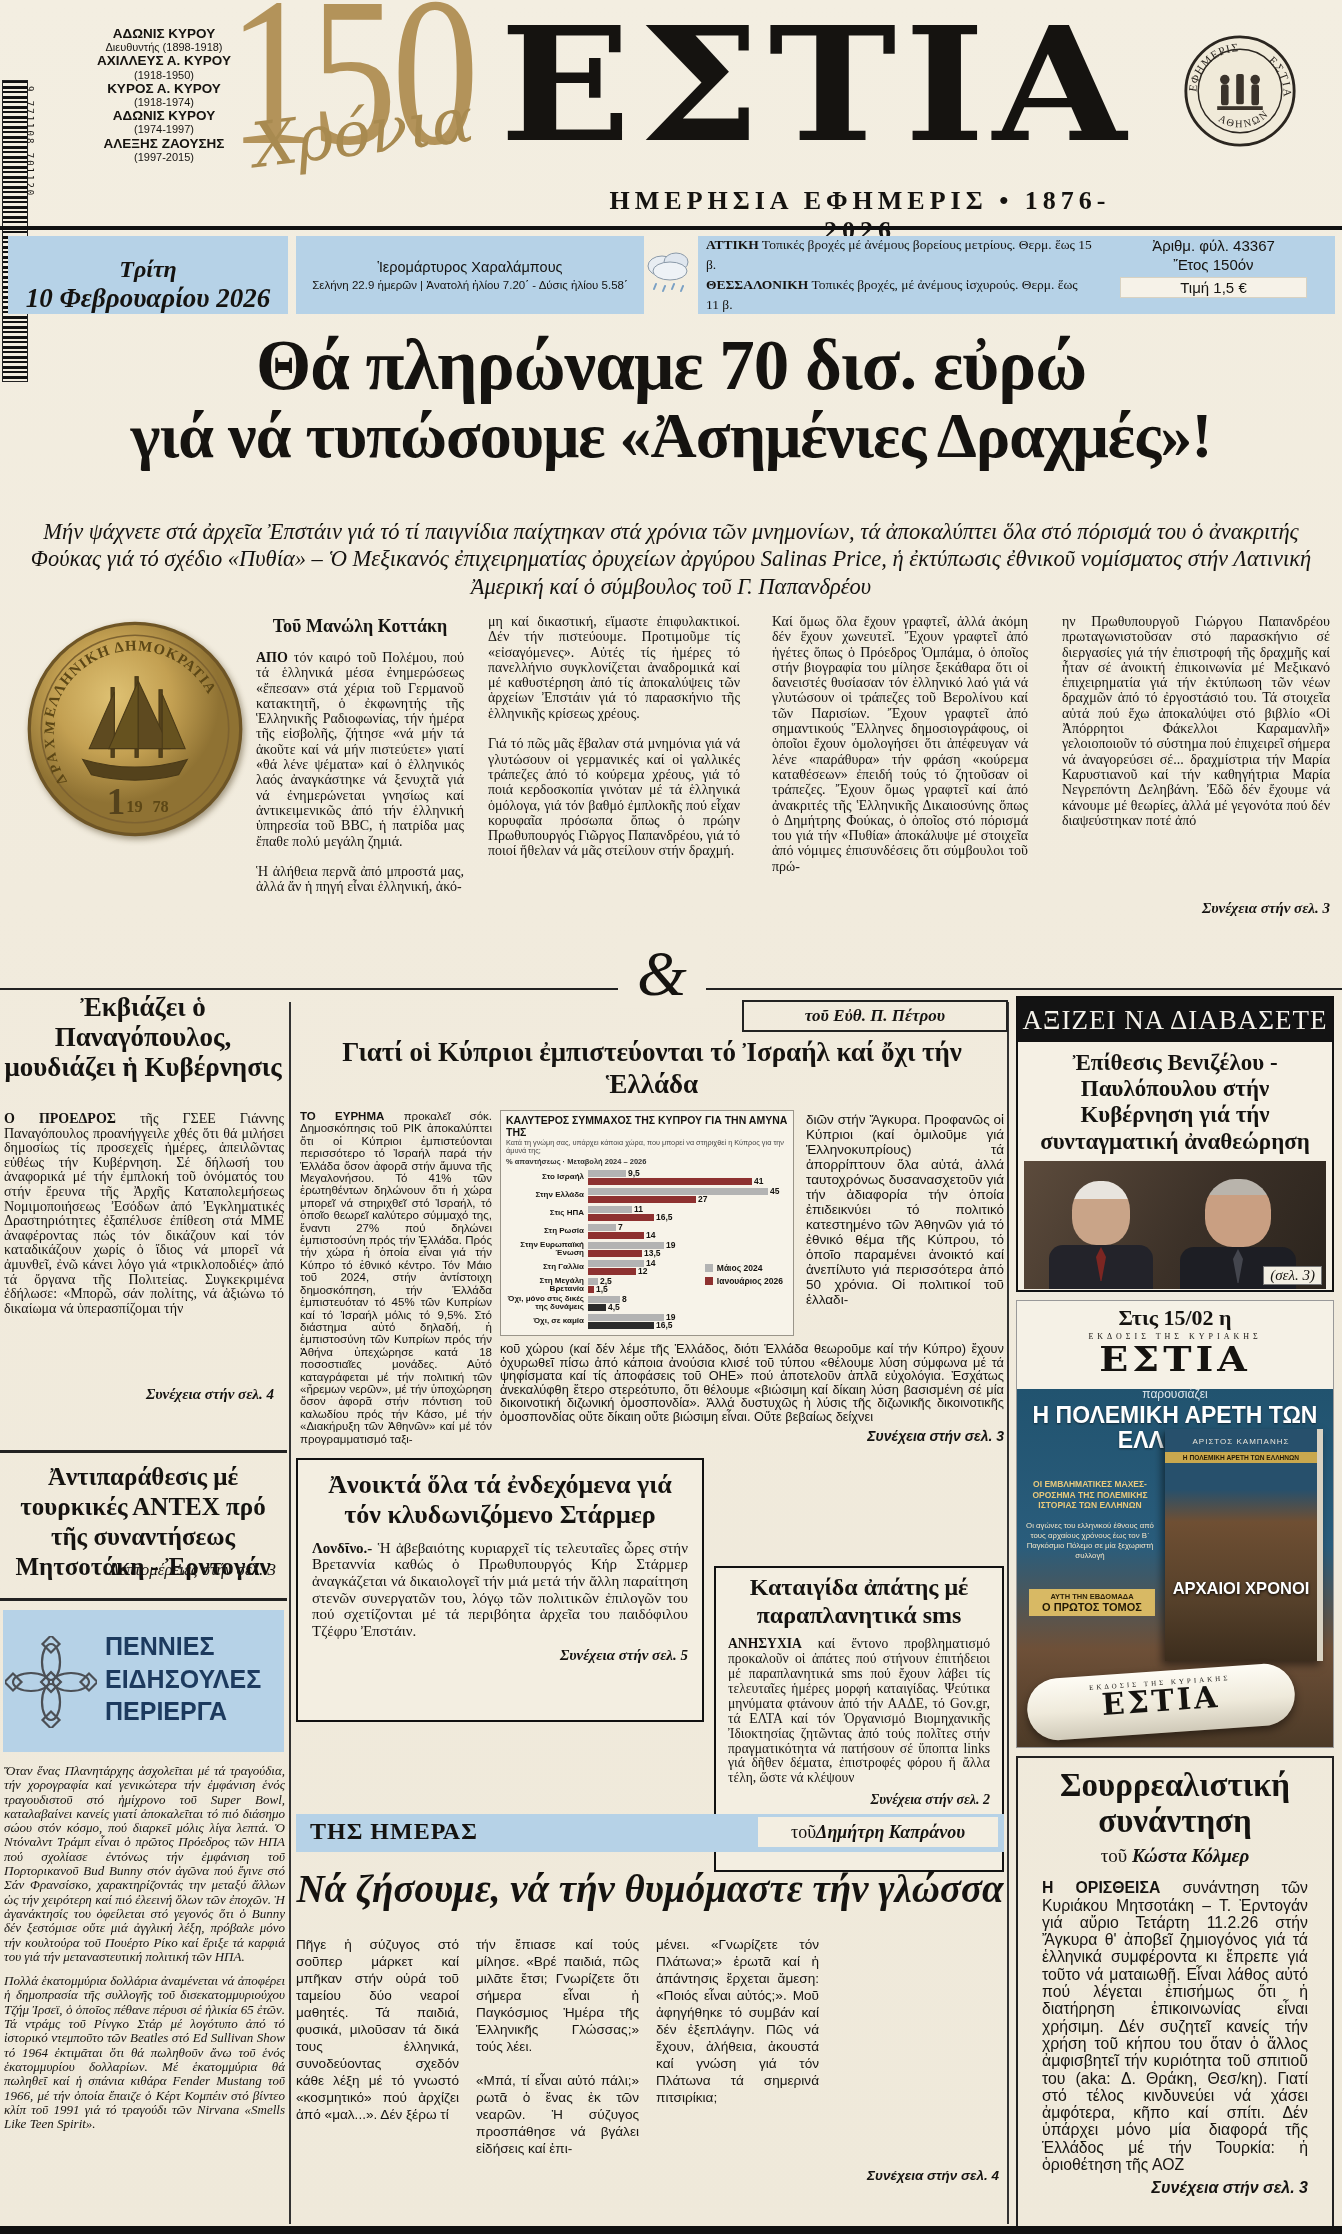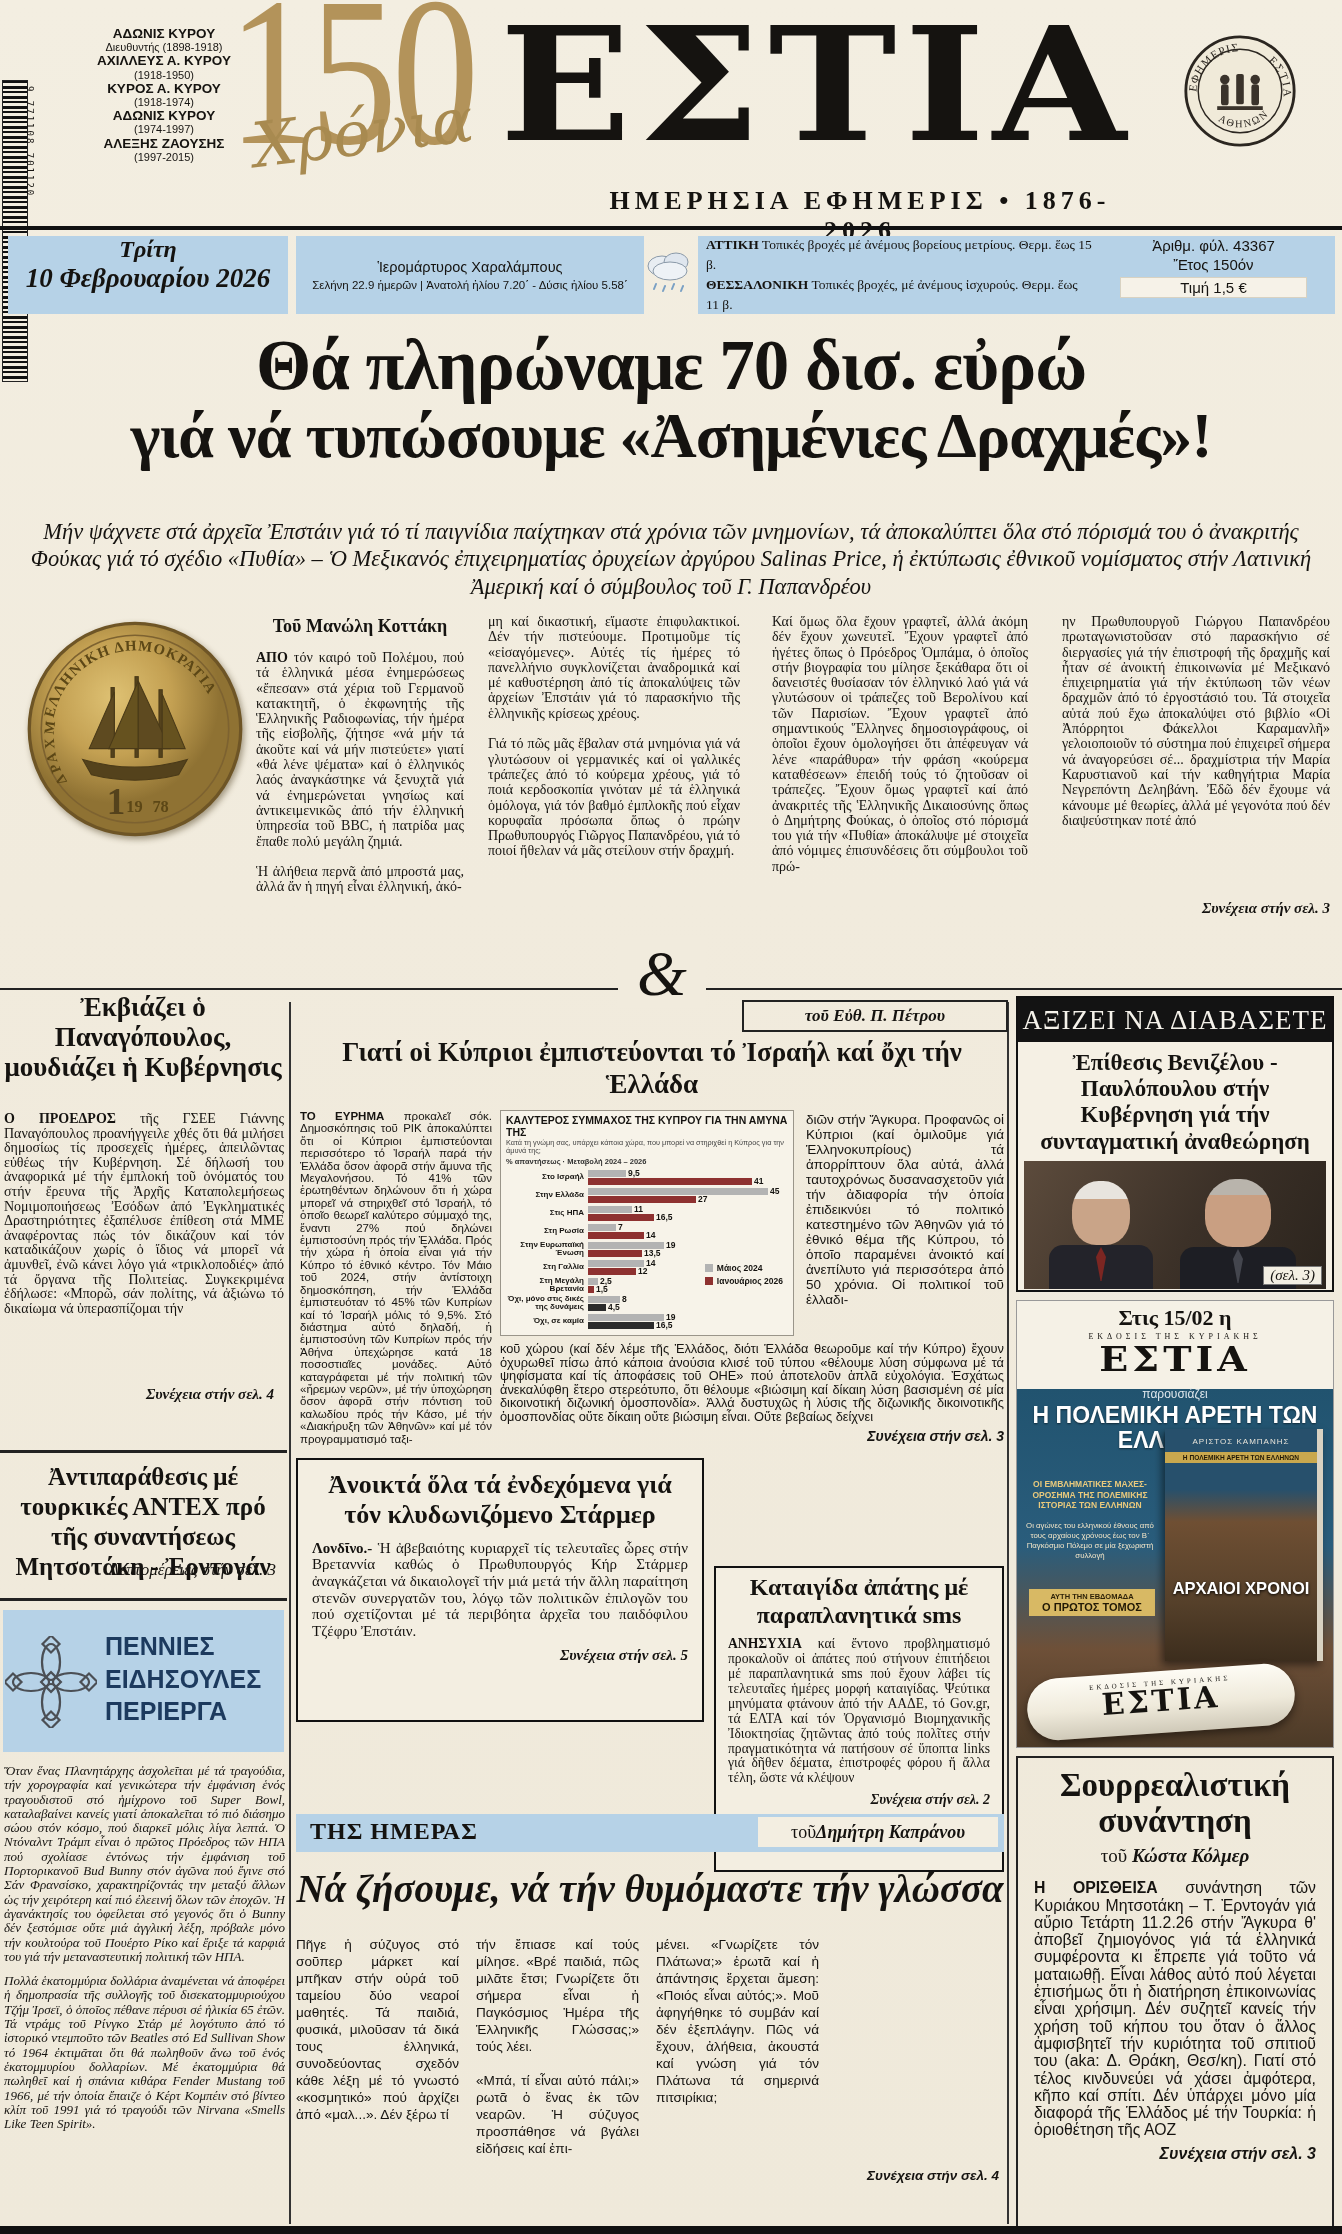--- a/index.html
+++ b/index.html
@@ -22,21 +22,21 @@
   .dir-dates{font-size:11px;}
   .anniv-num{left:228px;top:-34px;font-size:212px;line-height:1;color:#b3935a;font-weight:400;transform:scaleX(.82);transform-origin:left top;letter-spacing:-6px;}
   .anniv-word{left:252px;top:96px;font-size:62px;font-style:italic;color:#a88a50;transform:rotate(-7deg);font-family:"DejaVu Serif",serif;}
   .brand{left:452px;top:6px;width:730px;margin:0;font-size:172px;line-height:1;font-weight:900;letter-spacing:8px;transform:scaleY(.92);transform-origin:top;text-align:center;font-family:"DejaVu Serif","Liberation Serif",serif;}
   .brand-sub{left:600px;top:186px;width:520px;text-align:center;font-size:26px;font-weight:600;letter-spacing:5px;}
   .seal{left:1183px;top:34px;}
   .rule-top{left:0;top:226px;width:1342px;height:4px;background:#111;}
 
   
   .ib{top:236px;height:78px;background:#b6d2e7;}
-  .ib-date{left:8px;width:280px;display:flex;flex-direction:column;justify-content:flex-start;text-align:center;}
+  .ib-date{left:8px;width:280px;display:flex;flex-direction:column;justify-content:flex-end;text-align:center;}
   .ib-date .l1{font-size:24px;font-weight:bold;font-style:italic;}
   .ib-date .l2{font-size:27px;font-weight:bold;font-style:italic;}
   .ib-saint{left:296px;width:348px;display:flex;flex-direction:column;justify-content:center;text-align:center;font-family:"Liberation Sans","DejaVu Sans",sans-serif;}
   .ib-saint .s1{font-size:14.5px;}
   .ib-saint .s2{font-size:11.5px;margin-top:4px;}
   .cloud{left:640px;top:244px;}
   .ib-weather{left:698px;width:386px;display:flex;flex-direction:column;justify-content:center;padding-left:8px;font-size:13.5px;line-height:1.5;}
   .ib-weather b{font-size:13.5px;}
   .ib-issue{left:1092px;width:243px;display:flex;flex-direction:column;justify-content:center;text-align:center;font-family:"Liberation Sans","DejaVu Sans",sans-serif;font-size:15px;line-height:1.3;}
   .price-chip{background:#f6f2e8;margin:2px 28px 16px;border:1px solid #d8d2c2;}
@@ -121,21 +121,21 @@
   .pr-b1{font-size:7.5px;font-weight:bold;color:#2e2208;}
   .pr-b2{font-size:11px;font-weight:bold;color:#201804;}
   .book{position:absolute;left:148px;top:128px;width:152px;height:232px;background:linear-gradient(180deg,#27506c 0,#27506c 26%,#6f4f33 40%,#55402a 75%,#3c2d1d 100%);border-right:6px solid #d9d2c2;box-shadow:-3px 4px 8px rgba(0,0,0,.5);}
   .bk-author{text-align:center;color:#e8e4da;font-size:8px;letter-spacing:1px;margin-top:8px;font-family:"Liberation Sans","DejaVu Sans",sans-serif;}
   .bk-banner{margin-top:6px;background:#c9a84e;color:#241a06;font-size:6.6px;font-weight:bold;text-align:center;padding:2px 0;font-family:"Liberation Sans","DejaVu Sans",sans-serif;}
   .bk-title{position:absolute;left:0;width:100%;top:150px;text-align:center;color:#fff;font-weight:bold;font-size:16.5px;font-family:"Liberation Sans","DejaVu Sans",sans-serif;text-shadow:0 1px 3px #000;}
   .roll{position:absolute;left:10px;top:370px;width:268px;height:62px;background:linear-gradient(180deg,#fefcf5 0,#efeadb 55%,#cfc9b8 100%);border-radius:31px;transform:rotate(-4deg);box-shadow:0 4px 8px rgba(0,0,0,.45);text-align:center;overflow:hidden;}
   .roll-ed{font-size:7px;letter-spacing:3px;margin-top:8px;}
   .roll-brand{font-size:30px;font-weight:900;letter-spacing:3px;line-height:.9;font-family:"DejaVu Serif",serif;}
 
-  .kolmer{left:1016px;top:1756px;width:318px;height:472px;border:2px solid #222;box-sizing:border-box;padding:10px 16px 0;}
+  .kolmer{left:1016px;top:1756px;width:318px;height:472px;border:2px solid #222;box-sizing:border-box;padding:10px 24px 0;}
   .ko-title{text-align:center;font-size:33px;font-weight:bold;line-height:1.08;}
   .ko-byl{text-align:center;font-size:19px;margin:6px 0 12px;}
   .ko-byl i{font-weight:bold;}
   .ko-body{font-size:15.8px;line-height:17.3px;}
   .ko-cont{margin-top:6px;font-size:16px;}
 
   
   .starmer{left:296px;top:1458px;width:408px;height:264px;border:2.5px solid #111;box-sizing:border-box;padding:10px 14px 0;background:#f3eee1;}
   .st-title{text-align:center;font-size:26px;font-weight:bold;line-height:1.15;margin-bottom:10px;}
   .st-body{font-size:15px;line-height:16.6px;}

